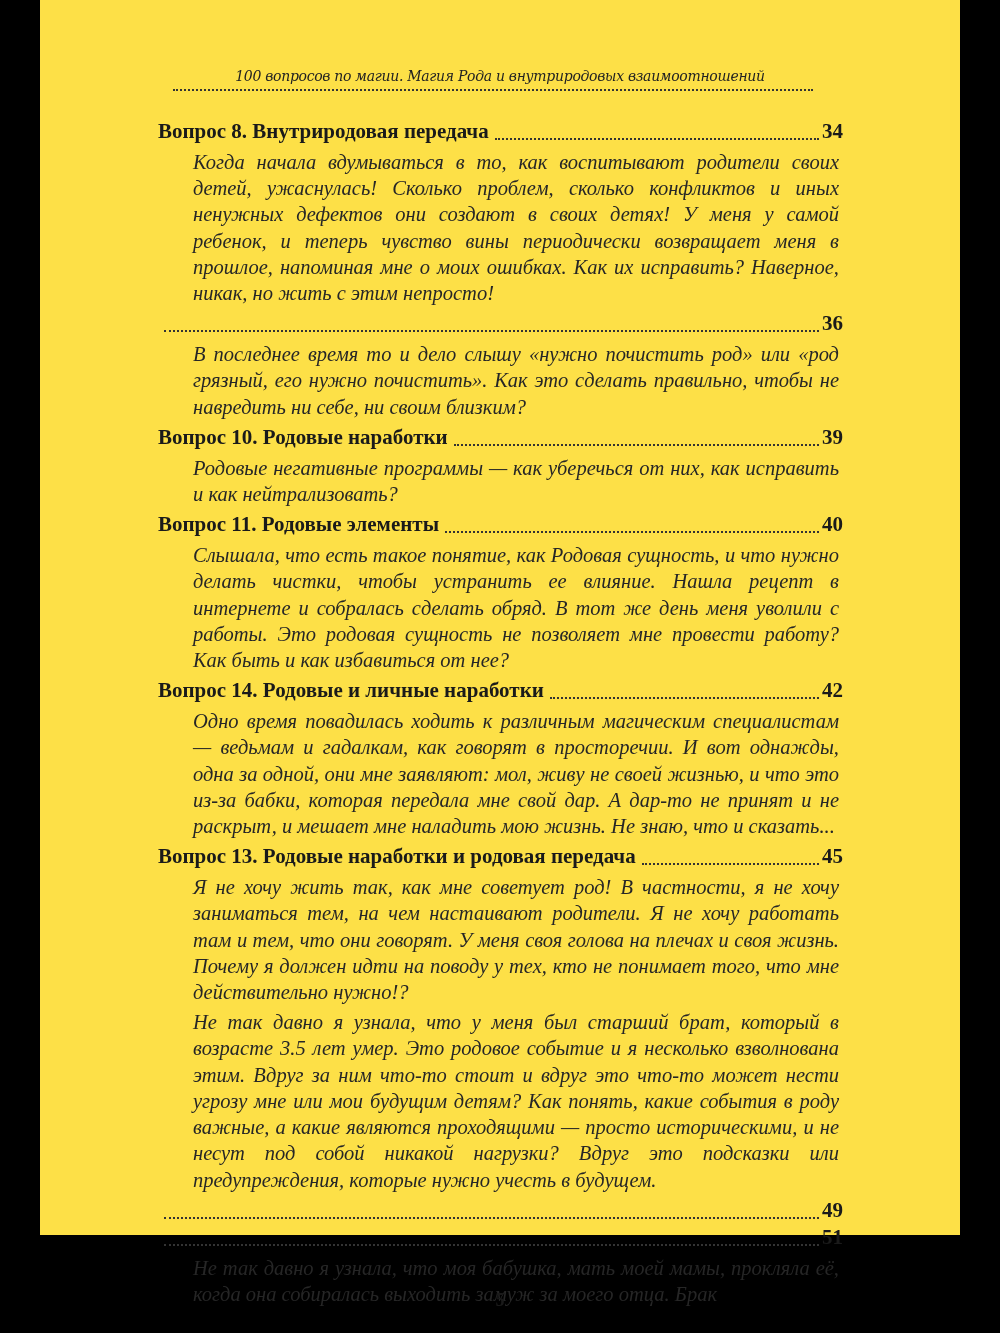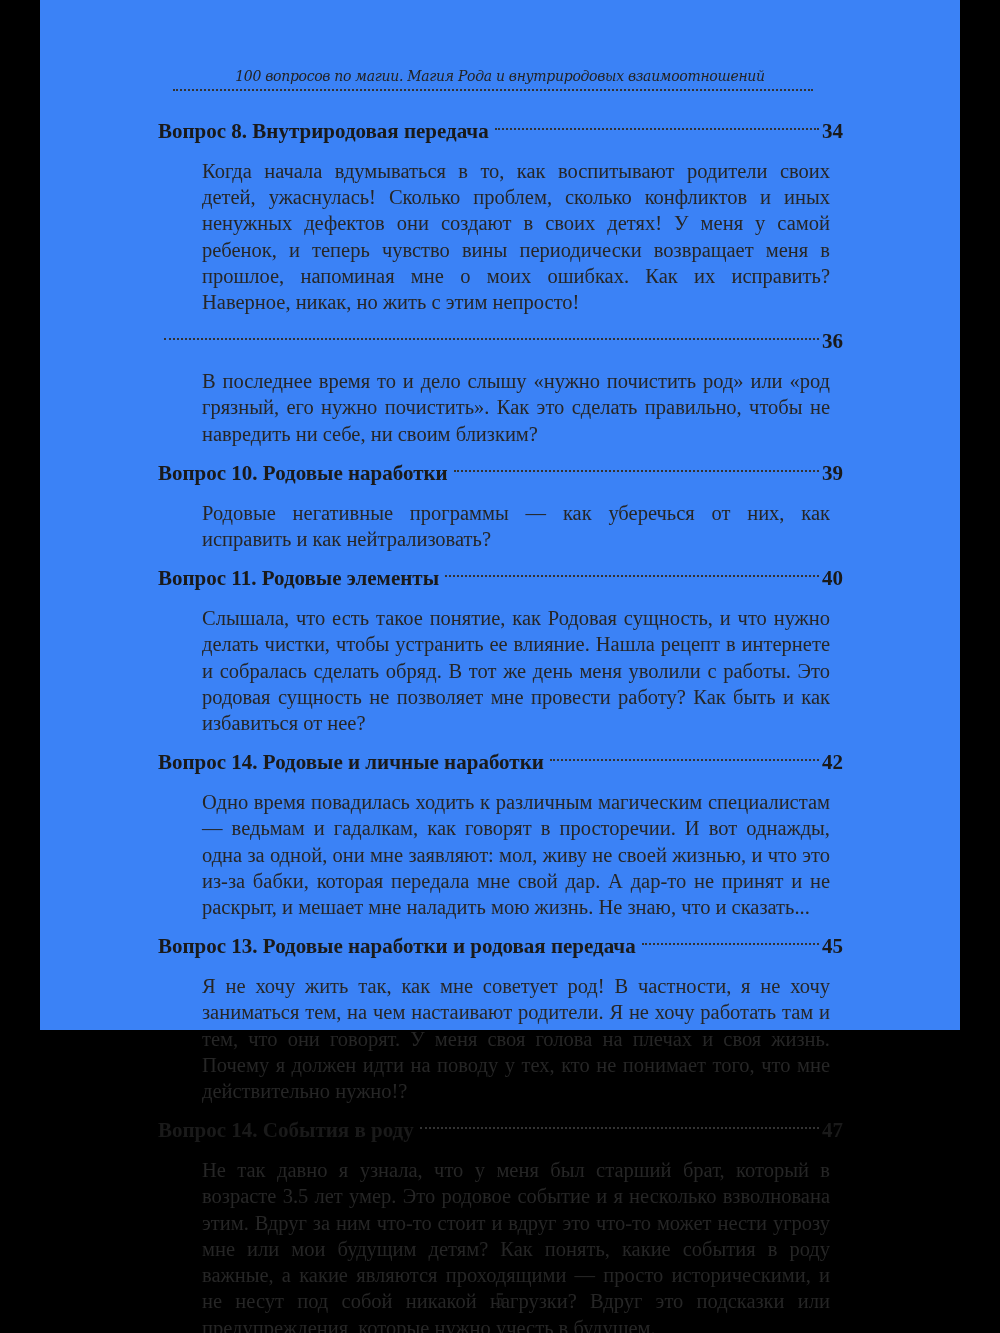--- a/index.html
+++ b/index.html
@@ -5,22 +5,22 @@
     html, body { margin: 0; padding: 0; }
     body {
       width: 1000px; height: 1333px;
       background: #000000;
       position: relative;
       overflow: hidden;
     }
     .page {
       position: absolute;
       left: 40px; top: 0;
-      width: 920px; height: 1030px;
-      background: #3b82f6;
+      width: 920px; height: 1235px;
+      background: #fde047;
       color: #1a1a1a;
     }
     .running-head {
       position: absolute;
       left: 0; right: 0; top: 68px;
       text-align: center;
       font-family: "DejaVu Serif", serif;
       font-style: italic;
       font-size: 14px;
       letter-spacing: -0.3px;
@@ -32,44 +32,45 @@
       height: 0;
       border-top: 2px dotted #333;
     }
     .toc {
       position: absolute;
       left: 118px; top: 118px;
       width: 685px;
     }
     .entry-title {
       display: flex;
-      align-items: center;
+      align-items: flex-end;
       font-family: "Liberation Serif", serif;
       font-weight: bold;
       font-size: 21px;
       line-height: 27px;
       height: 27px;
       color: #1a1a1a;
       white-space: nowrap;
     }
     .entry-title .leader {
       flex: 1;
       border-bottom: 2px dotted #333;
       margin: 0 3px 5px 6px;
       height: 0;
     }
     .entry-title .pg { font-weight: bold; font-family: Liberation Serif, serif; }
     .entry-desc {
       padding-left: 31px;
       font-family: "Liberation Serif", serif;
+      font-style: italic;
       font-size: 20.5px;
       line-height: 26.2px;
       text-align: justify;
       color: #262626;
-      margin: 13px;
+      margin: 4px;
     }
     .page-number {
       position: absolute;
       left: 0; right: 0; top: 1290px;
       text-align: center;
       font-family: "Liberation Serif", serif;
       font-weight: bold;
       font-size: 18px;
       color: #1a1a1a;
     }
@@ -130,25 +131,20 @@
     <div class="entry">
       <div class="entry-title">
         <span>Вопрос 13. Родовые наработки и родовая передача</span>
         <span class="leader"></span>
         <span class="pg">45</span>
       </div>
       <p class="entry-desc">Я не хочу жить так, как мне советует род! В частности, я не хочу заниматься тем, на чем настаивают родители. Я не хочу работать там и тем, что они говорят. У меня своя голова на плечах и своя жизнь. Почему я должен идти на поводу у тех, кто не понимает того, что мне действительно нужно!?</p>
     </div>
 
     <div class="entry">
-      <div class="entry-title">
-        <span>Вопрос 14. События в роду</span>
-        <span class="leader"></span>
-        <span class="pg">47</span>
-      </div>
       <p class="entry-desc">Не так давно я узнала, что у меня был старший брат, который в возрасте 3.5 лет умер. Это родовое событие и я несколько взволнована этим. Вдруг за ним что-то стоит и вдруг это что-то может нести угрозу мне или мои будущим детям? Как понять, какие события в роду важные, а какие являются проходящими — просто историческими, и не несут под собой никакой нагрузки? Вдруг это подсказки или предупреждения, которые нужно учесть в будущем.</p>
     </div>
 
     <div class="entry">
       <div class="entry-title">
         <span class="leader"></span>
         <span class="pg">49</span>
       </div>
     </div>
 

